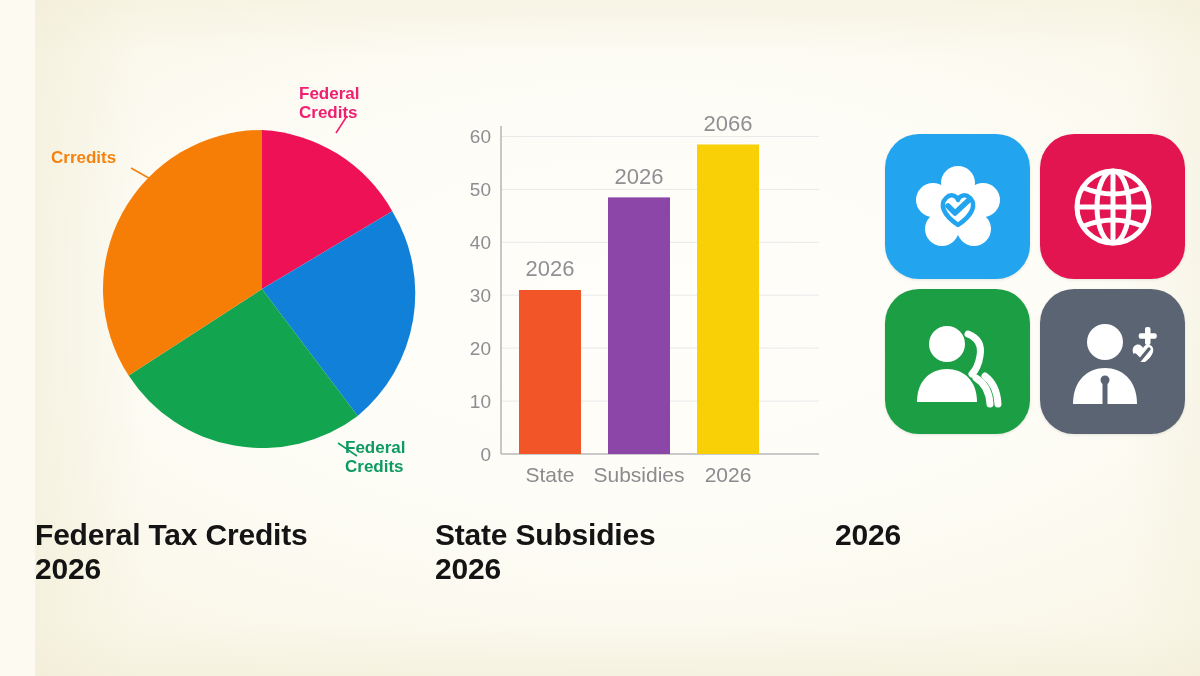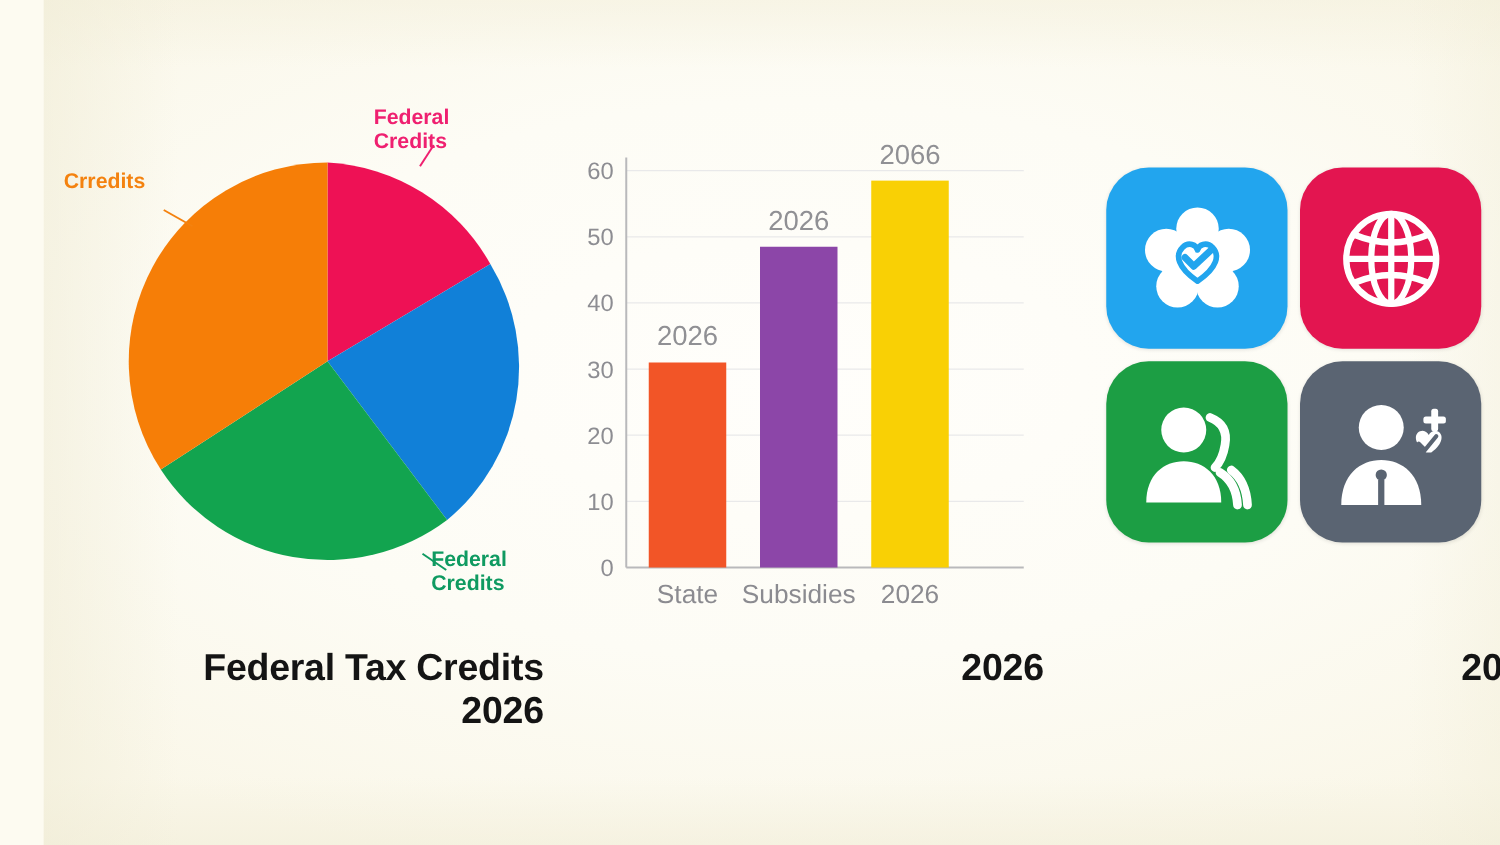--- a/index.html
+++ b/index.html
@@ -50,21 +50,21 @@
   .figure-area {
     position: relative;
     width: 100%;
     height: 512px;
   }
 
   .caption {
     position: absolute;
     top: 518px;
     width: 100%;
-    text-align: right;
+    text-align: left;
     color: #141414;
     font-weight: bold;
     line-height: 1.12;
     letter-spacing: -0.2px;
   }
   .caption .cap-title { display: block; font-size: 30px; }
   .caption .cap-year  { display: block; font-size: 30px; }
 
   
   .pie-wrap {
@@ -77,21 +77,21 @@
   .pie-svg { display: block; width: 322px; height: 322px; }
 
   .pie-label {
     position: absolute;
     font-size: 17px;
     font-weight: bold;
     line-height: 1.12;
     white-space: nowrap;
   }
   .pie-label.lbl-crimson { left: 264px; top: 84px; color: #ef2070; text-align: left; }
-  .pie-label.lbl-orange  { left: 16px;  top: 135px; color: #f4820f; text-align: left; }
+  .pie-label.lbl-orange  { left: 16px;  top: 148px; color: #f4820f; text-align: left; }
   .pie-label.lbl-green   { left: 310px; top: 438px; color: #0f9a61; text-align: left; }
 
   .leader { position: absolute; overflow: visible; }
 
   
   .bar-wrap {
     position: absolute;
     left: 8px;
     top: 96px;
     width: 384px;
@@ -214,20 +214,21 @@
               <text x="107" y="386">State</text>
               <text x="196" y="386">Subsidies</text>
               <text x="285" y="386">2026</text>
             </g>
           </svg>
         </div>
 
       </div>
 
       <div class="caption">
+        <span class="cap-title">State Subsidies</span>
         <span class="cap-year">2026</span>
       </div>
     </div>
 
     <div class="panel">
       <div class="figure-area">
 
         <div class="icon-grid">
 
           <div class="icon-tile" style="background:#22A5EE">

